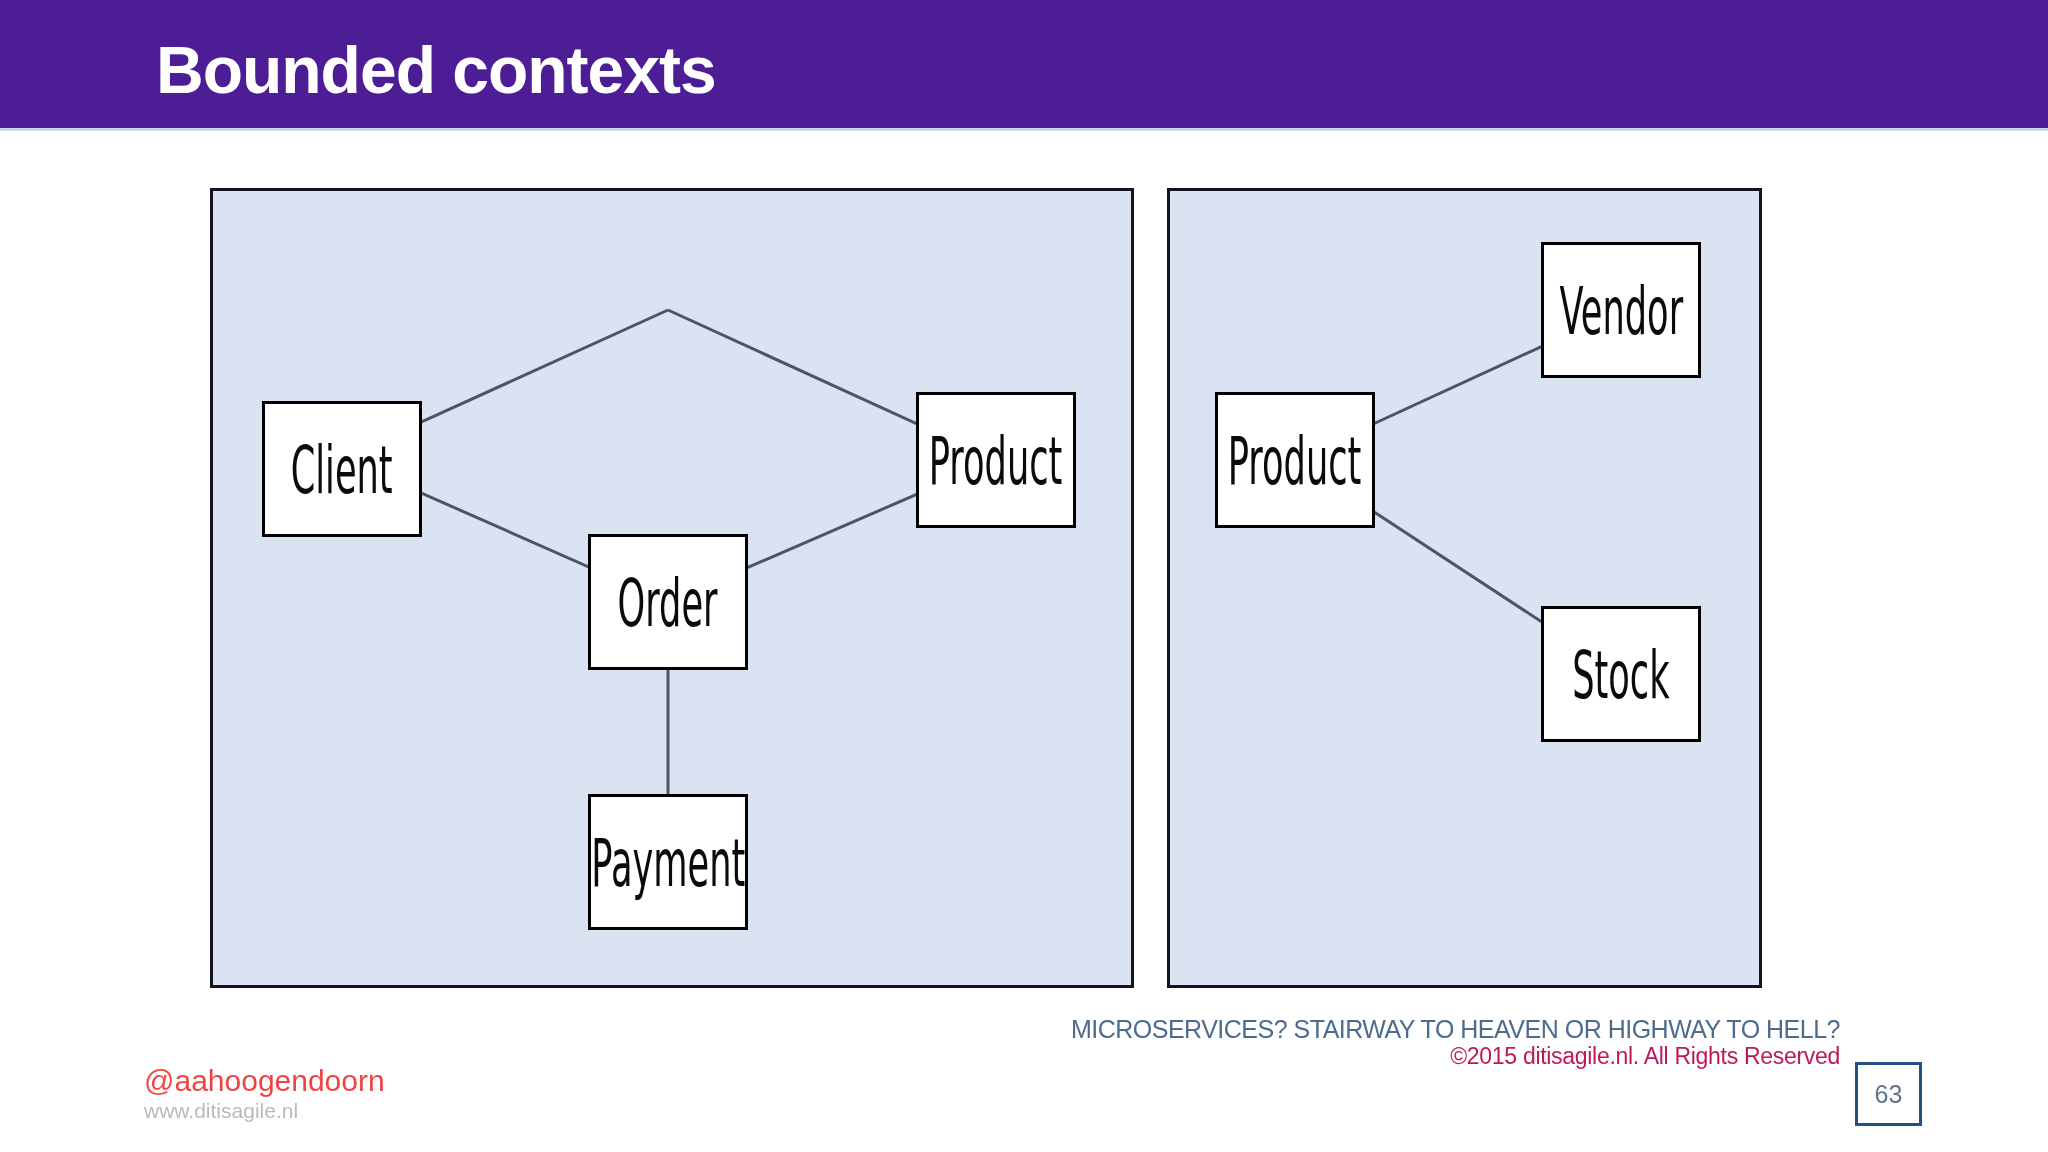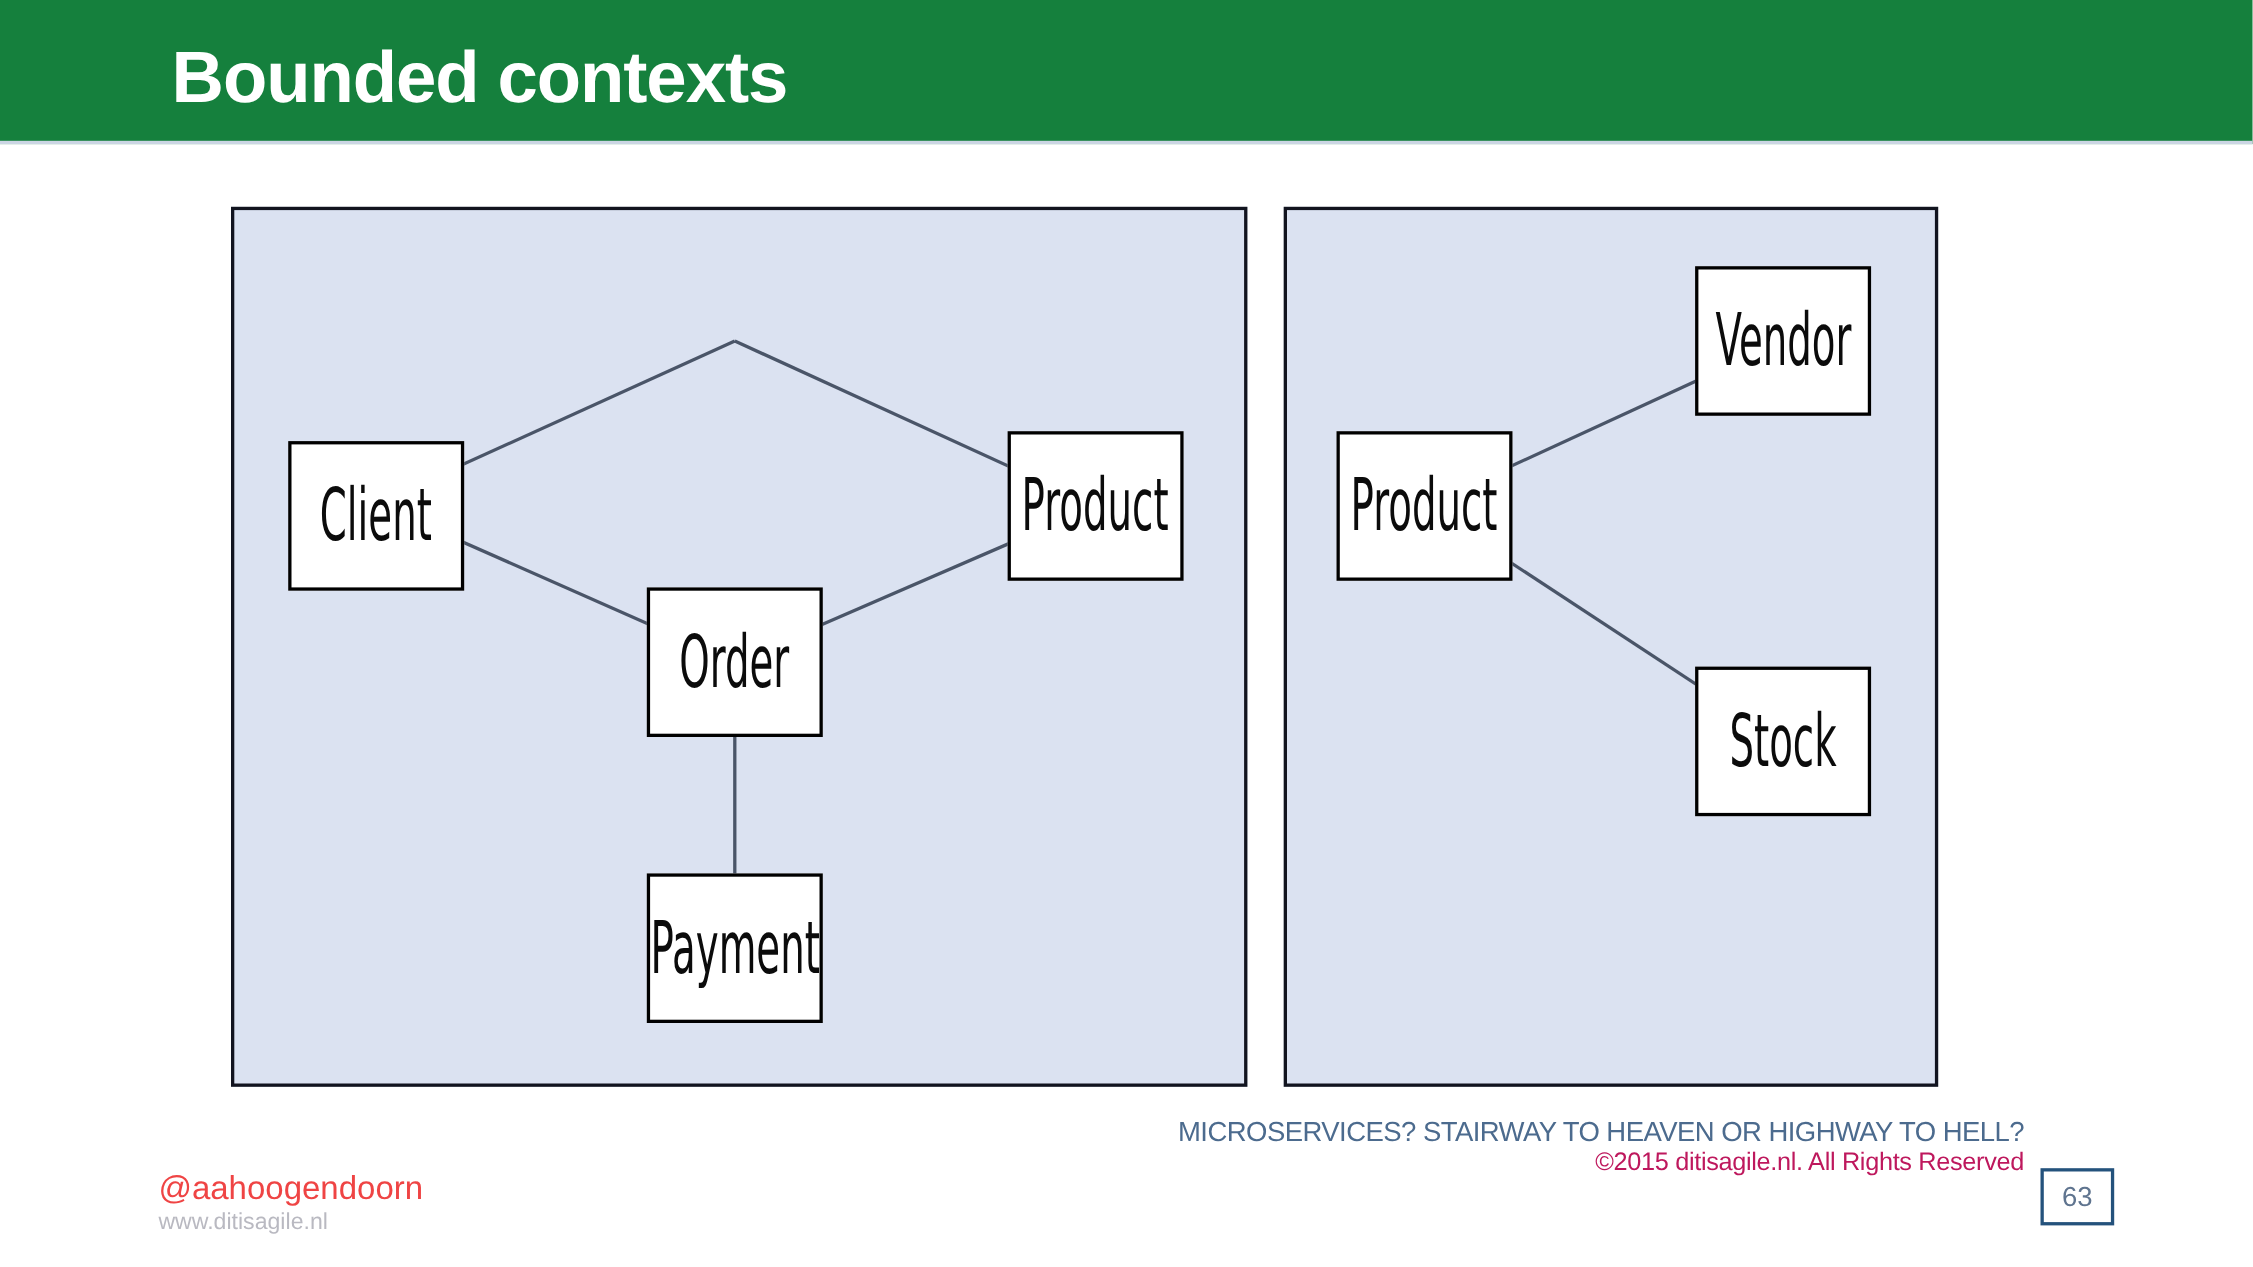--- a/index.html
+++ b/index.html
@@ -8,21 +8,21 @@
     width:2048px;height:1152px;
     background:#ffffff;
     overflow:hidden;
     font-family:"Liberation Sans", sans-serif;
   }
 
   
   .header{
     position:absolute;left:0;top:0;
     width:2048px;height:128px;
-    background:#15803d;
+    background:#4c1d95;
     border-bottom:3px solid #CBD5E3;
   }
   .header .title{
     position:absolute;left:156px;top:32px;
     color:#ffffff;
     font-size:66px;
     font-weight:bold;
     letter-spacing:-1px;
     white-space:nowrap;
   }
@@ -84,21 +84,21 @@
     font-size:25px;color:#4C6B8E;
     letter-spacing:-0.5px;white-space:nowrap;
   }
   .footer-right .copyright{
     font-size:23px;color:#be185d;
     letter-spacing:-0.3px;
   }
 
   .page-box{
     position:absolute;left:1855px;top:1062px;
-    width:67px;height:52px;
+    width:67px;height:64px;
     border:3px solid #24527C;
     box-sizing:border-box;
     background:#ffffff;
     display:flex;align-items:center;justify-content:center;
   }
   .page-box .num{font-size:25px;color:#5F748F;}
 </style>
 </head>
 <body>
 

